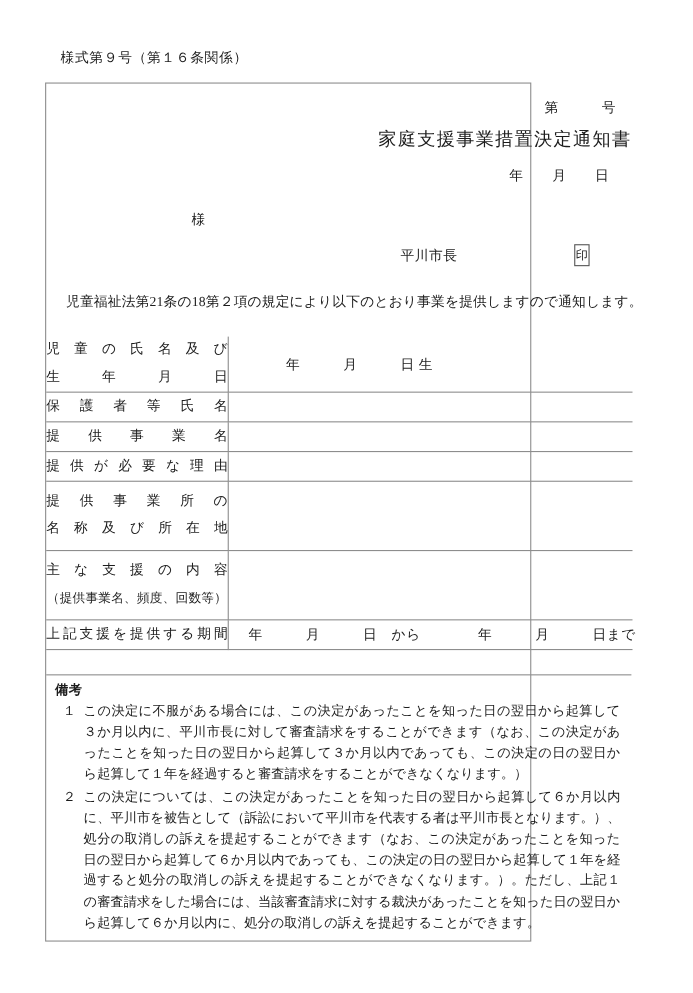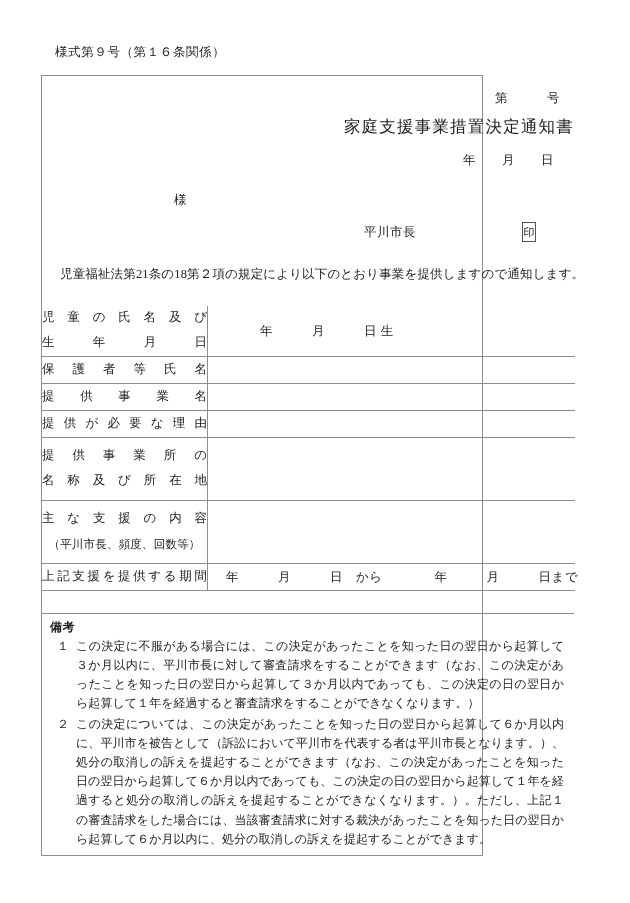--- a/index.html
+++ b/index.html
@@ -297,21 +297,21 @@
           <td class="lbl-cell lbl-big">
             <span class="spread">提供事業所の</span>
             <span class="spread">名称及び所在地</span>
           </td>
           <td class="val-cell lbl-big"></td>
         </tr>
 
         <tr>
           <td class="lbl-cell lbl-big">
             <span class="spread">主な支援の内容</span>
-            <span class="spread-tight">（平川市長、頻度、回数等）</span>
+            <span class="spread-tight">（提供事業名、頻度、回数等）</span>
           </td>
           <td class="val-cell lbl-big"></td>
         </tr>
 
         <tr>
           <td class="lbl-cell lbl-1line">
             <span class="spread">上記支援を提供する期間</span>
           </td>
           <td class="val-cell lbl-1line">
             <span class="period-val">年　　　月　　　日　から　　　　年　　　月　　　日まで</span>

